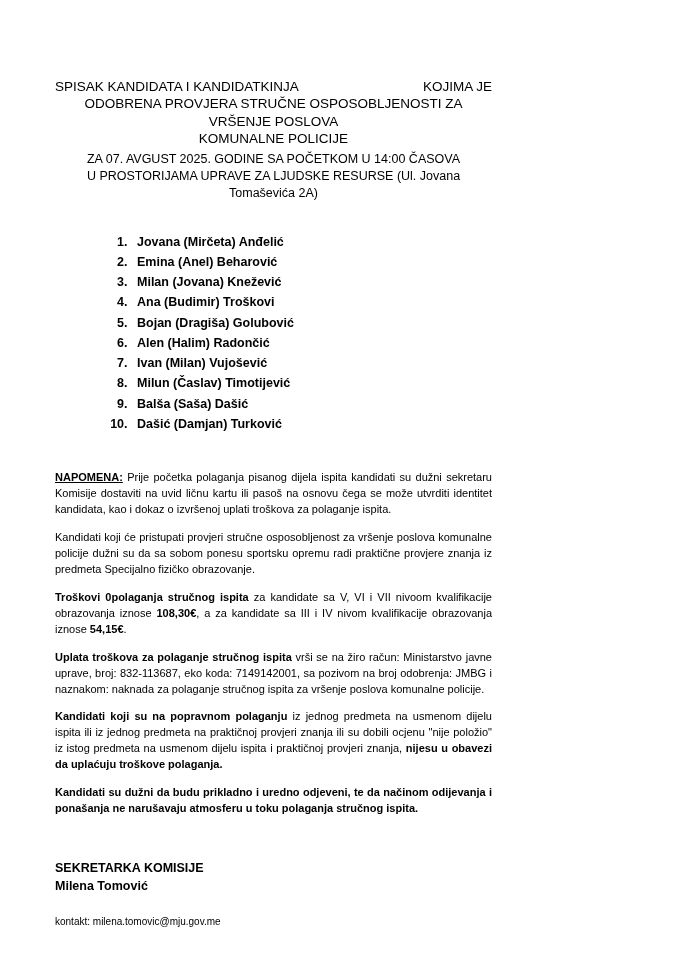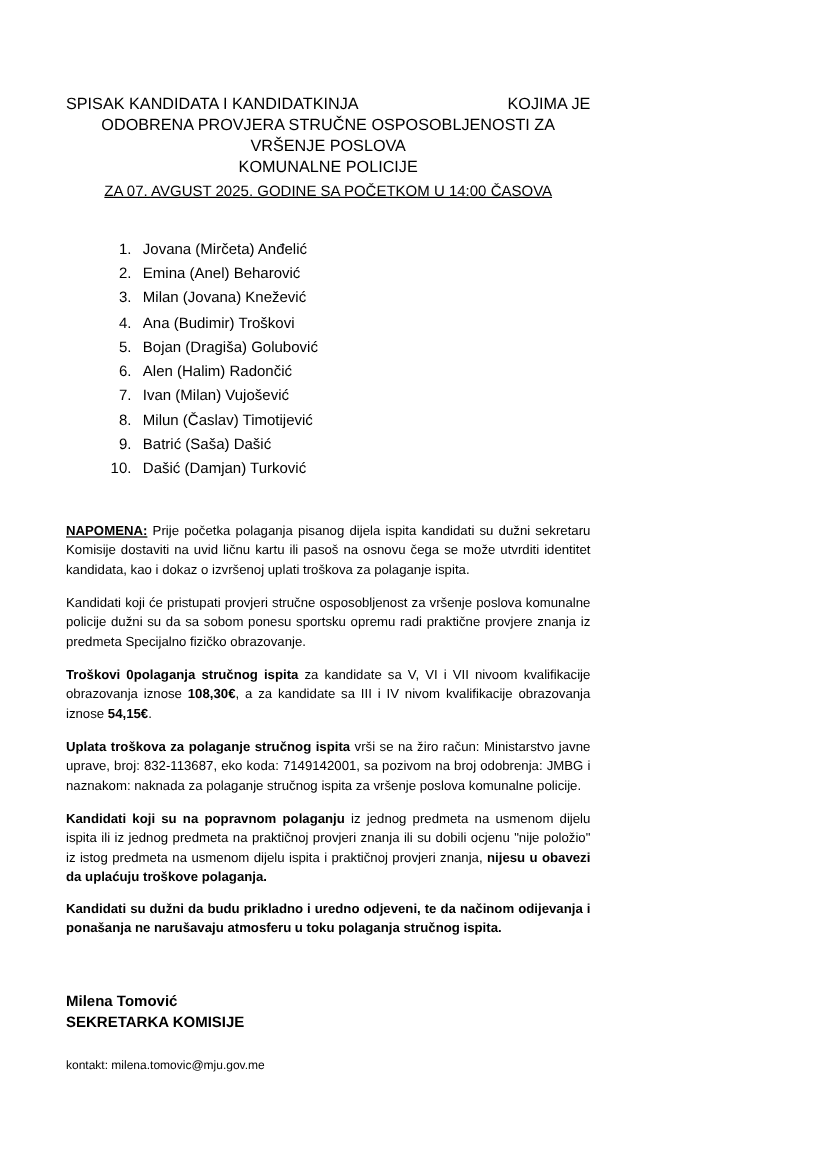--- a/index.html
+++ b/index.html
@@ -39,34 +39,33 @@
   .hdr-line2 {
     text-align: center;
   }
   .hdr-line3 {
     text-align: center;
   }
   .hdr-sub {
     text-align: center;
     font-size: 12.5px;
     margin-top: 4px;
-    text-decoration: underline;
     line-height: 1.35;
   }
 
   
   .list-wrap {
     margin-top: 30px;
     padding-left: 18px;
   }
   ol.cand-list {
-    margin: 0;
+    margin: 18px;
     padding-left: 40px;
     font-size: 12.5px;
-    font-weight: normal;
+    font-weight: bold;
     line-height: 1.62;
   }
   ol.cand-list li {
     padding-left: 6px;
   }
 
   
   .body-wrap {
     margin-top: 36px;
     font-size: 11px;
@@ -98,33 +97,34 @@
 <div class="page">
 
   <div class="header">
     <div class="hdr-line1">
       <span>SPISAK KANDIDATA I KANDIDATKINJA</span>
       <span>KOJIMA JE</span>
     </div>
     <div class="hdr-line2">ODOBRENA PROVJERA STRUČNE OSPOSOBLJENOSTI ZA VRŠENJE POSLOVA</div>
     <div class="hdr-line3">KOMUNALNE POLICIJE</div>
     <div class="hdr-sub">ZA 07. AVGUST 2025. GODINE SA POČETKOM U 14:00 ČASOVA</div>
+    <div class="hdr-sub" style="margin-top:0;">U PROSTORIJAMA UPRAVE ZA LJUDSKE RESURSE (Ul. Jovana Tomaševića 2A)</div>
   </div>
 
   <div class="list-wrap">
     <ol class="cand-list">
       <li>Jovana (Mirčeta) Anđelić</li>
       <li>Emina (Anel) Beharović</li>
       <li>Milan (Jovana) Knežević</li>
       <li>Ana (Budimir) Troškovi</li>
       <li>Bojan (Dragiša) Golubović</li>
       <li>Alen (Halim) Radončić</li>
       <li>Ivan (Milan) Vujošević</li>
       <li>Milun (Časlav) Timotijević</li>
-      <li>Batrić (Saša) Dašić</li>
+      <li>Balša (Saša) Dašić</li>
       <li>Dašić (Damjan) Turković</li>
     </ol>
   </div>
 
   <div class="body-wrap">
 
     <p><span class="bu">NAPOMENA:</span><span> Prije početka polaganja pisanog dijela ispita kandidati su dužni sekretaru Komisije dostaviti na uvid ličnu kartu ili pasoš na osnovu čega se može utvrditi identitet kandidata, kao i dokaz o izvršenoj uplati troškova za polaganje ispita.</span></p>
 
     <p>Kandidati koji će pristupati provjeri stručne osposobljenost za vršenje poslova komunalne policije dužni su da sa sobom ponesu sportsku opremu radi praktične provjere znanja iz predmeta Specijalno fizičko obrazovanje.</p>
 
@@ -133,18 +133,18 @@
 
     <p><span class="b">Uplata troškova za polaganje stručnog ispita</span><span> vrši se na žiro račun: Ministarstvo javne uprave, broj: 832-113687, eko koda: 7149142001, sa pozivom na broj odobrenja: JMBG i naznakom: naknada za polaganje stručnog ispita za vršenje poslova komunalne policije.</span></p>
 
     <p><span class="b">Kandidati koji su na popravnom polaganju</span><span> iz jednog predmeta na usmenom dijelu ispita ili iz jednog predmeta na praktičnoj provjeri znanja ili su dobili ocjenu "nije položio" iz istog predmeta na usmenom dijelu ispita i praktičnoj provjeri znanja, </span><span class="b">nijesu u obavezi da uplaćuju troškove polaganja.</span></p>
 
     <p class="b">Kandidati su dužni da budu prikladno i uredno odjeveni, te da načinom odijevanja i ponašanja ne narušavaju atmosferu u toku polaganja stručnog ispita.</p>
 
   </div>
 
   <div class="sig">
+    <div>SEKRETARKA KOMISIJE</div>
     <div>Milena Tomović</div>
-    <div>SEKRETARKA KOMISIJE</div>
     <div class="contact">kontakt: milena.tomovic@mju.gov.me</div>
   </div>
 
 </div>
 
 </body></html>

